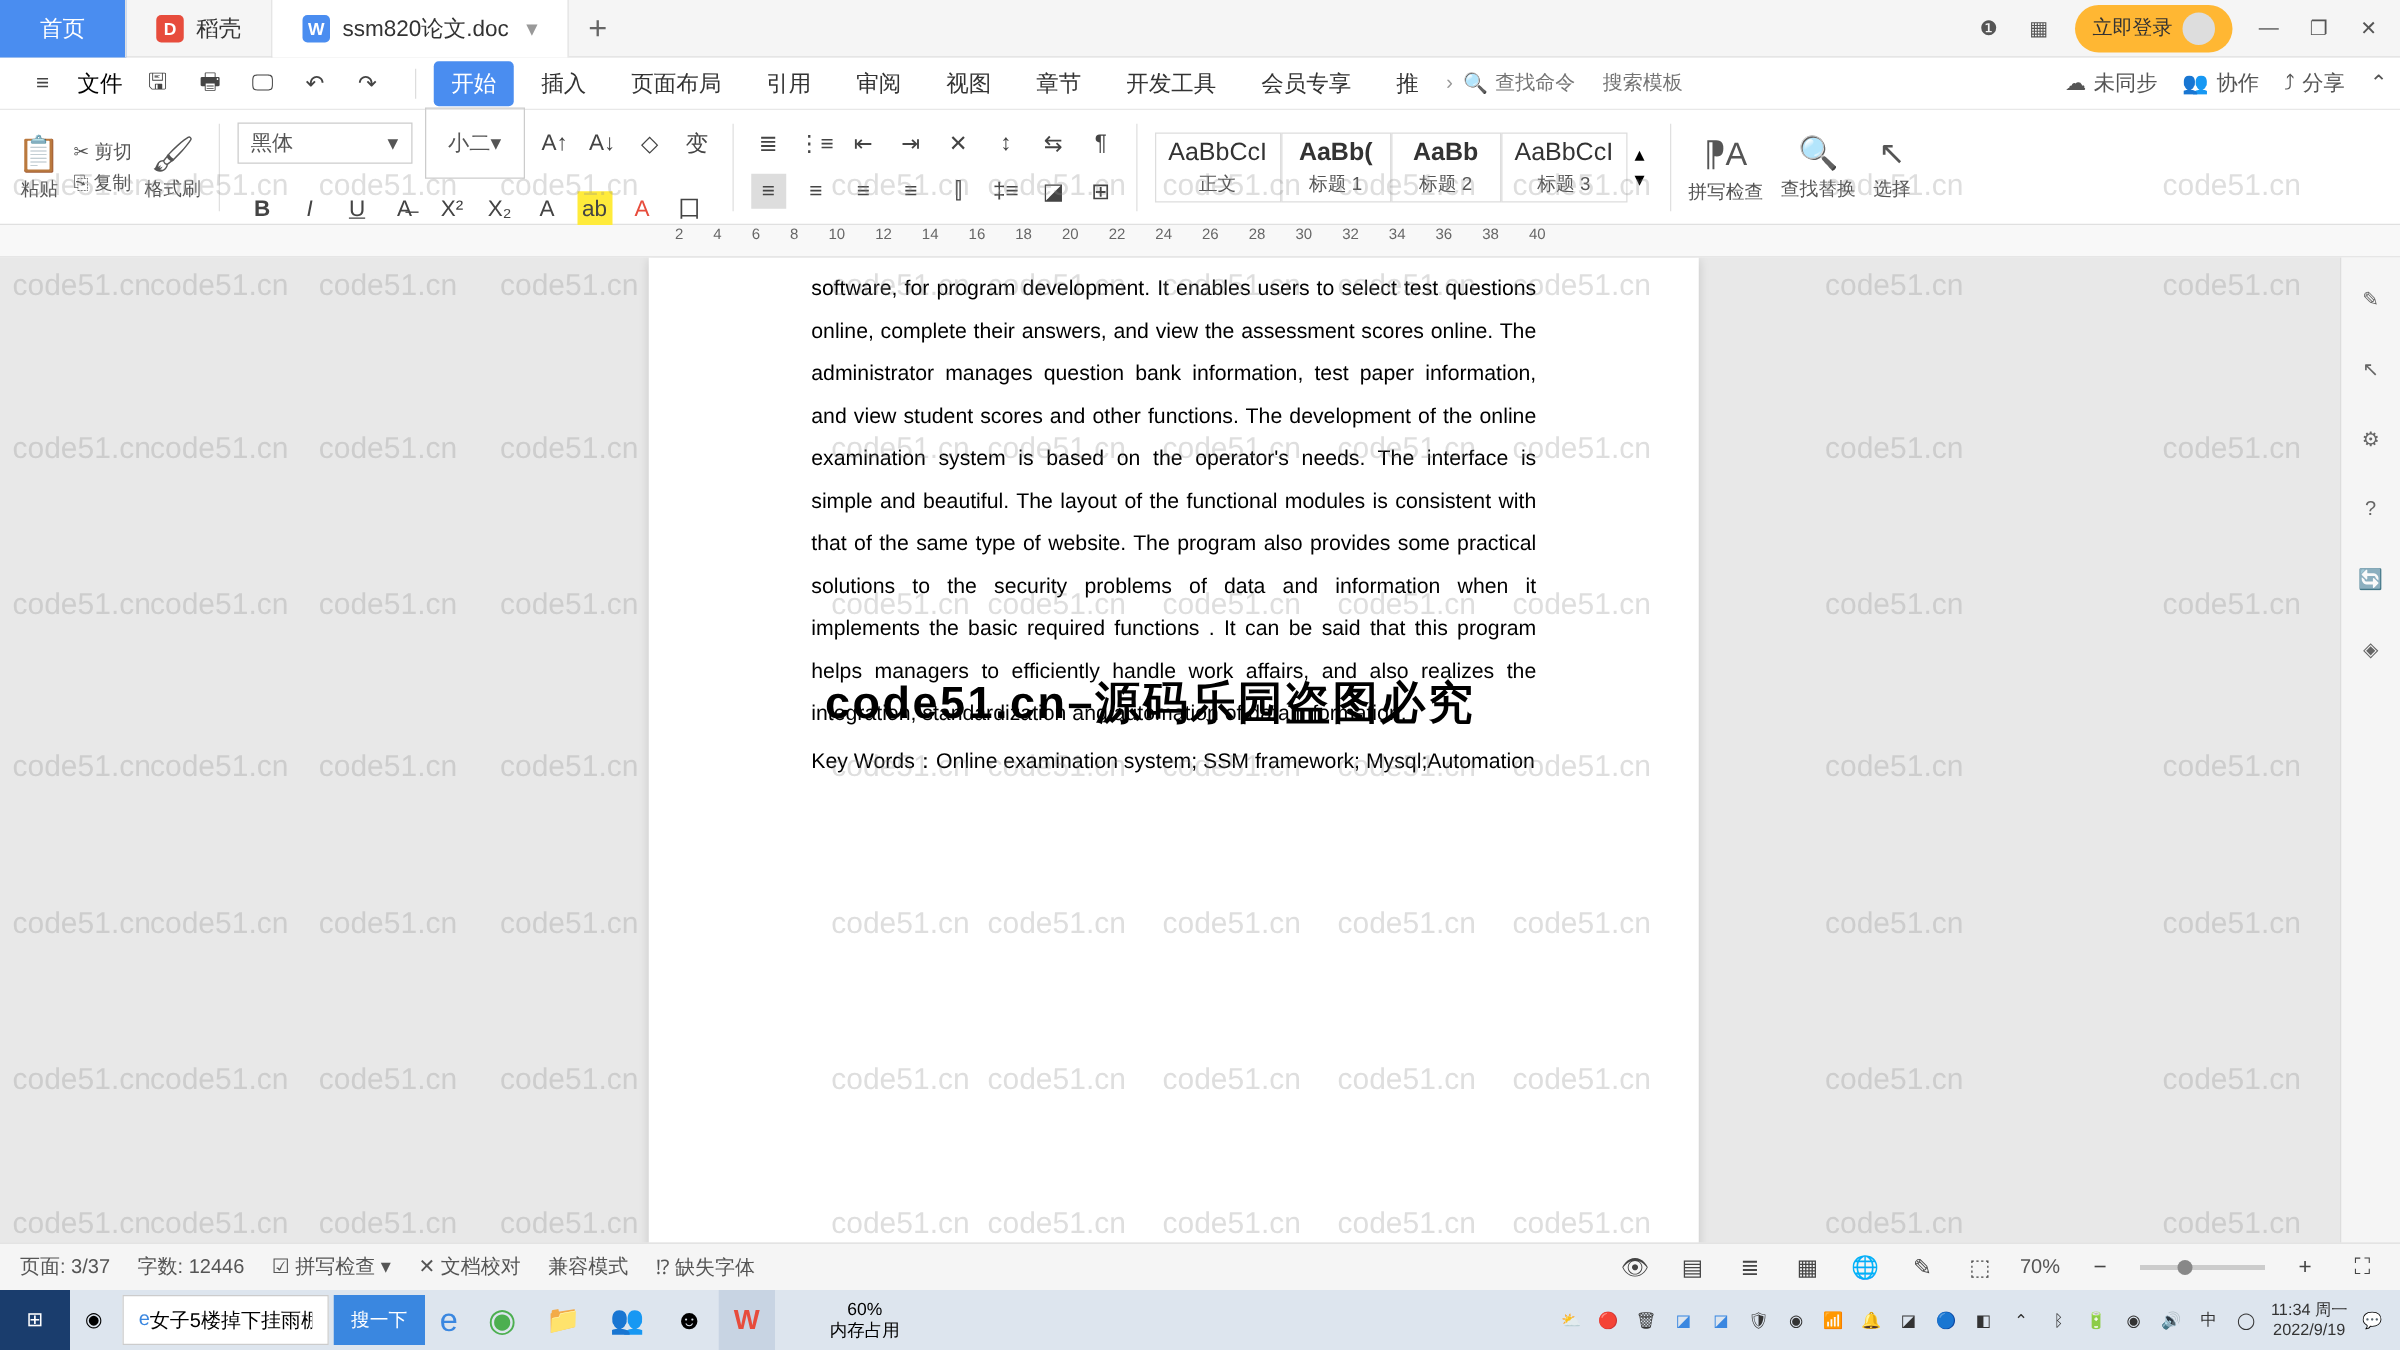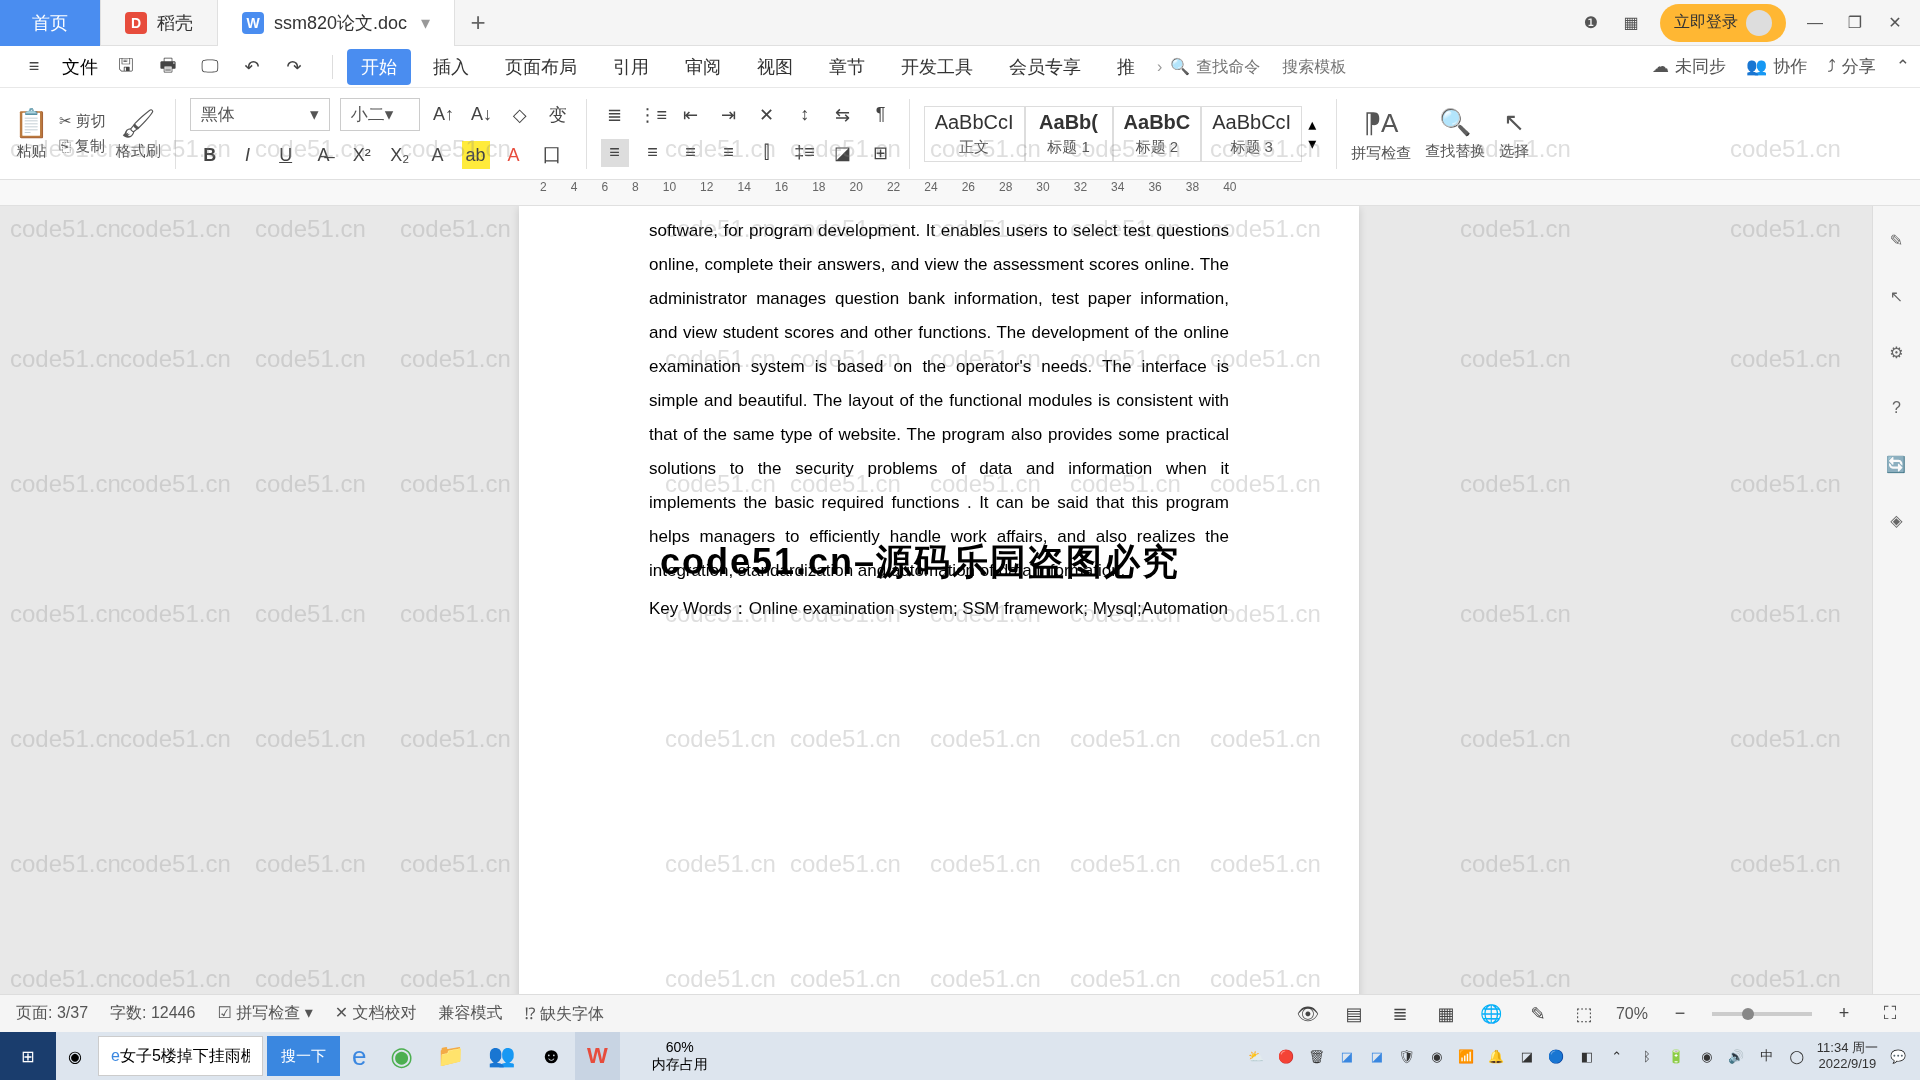--- a/index.html
+++ b/index.html
@@ -26,21 +26,21 @@
 .menubar-right .item { display: flex; align-items: center; gap: 6px; cursor: pointer; }
 .search-box { display: flex; align-items: center; gap: 6px; color: #999; }
 .search-box input { border: none; outline: none; font-size: 16px; color: #999; width: 80px; }
 
 .ribbon { height: 92px; display: flex; align-items: center; padding: 0 14px; gap: 14px; border-bottom: 1px solid #e0e0e0; }
 .ribbon-group { display: flex; flex-direction: column; align-items: center; gap: 4px; font-size: 15px; color: #555; }
 .ribbon-group-row { display: flex; gap: 10px; align-items: center; }
 .ribbon-sep { width: 1px; height: 70px; background: #e0e0e0; }
 .paste-btn { display: flex; flex-direction: column; align-items: center; gap: 2px; cursor: pointer; }
 .font-select { border: 1px solid #ccc; padding: 4px 10px; font-size: 17px; min-width: 140px; display: flex; justify-content: space-between; align-items: center; }
-.size-select { border: 1px solid #ccc; padding: 4px 10px; font-size: 17px; min-width: 80px; display: flex; justify-content: flex-start; align-items: center; }
+.size-select { border: 1px solid #ccc; padding: 16px 10px; font-size: 17px; min-width: 80px; display: flex; justify-content: center; align-items: center; }
 .fmt-btn { width: 28px; height: 28px; display: flex; align-items: center; justify-content: center; cursor: pointer; font-size: 18px; color: #444; }
 .style-gallery { display: flex; gap: 0; }
 .style-item { border: 1px solid #ddd; padding: 4px 10px; display: flex; flex-direction: column; align-items: center; min-width: 88px; cursor: pointer; }
 .style-preview { font-size: 20px; color: #333; }
 .style-name { font-size: 15px; color: #555; margin-top: 4px; }
 
 .ruler { height: 26px; background: #f8f8f8; border-bottom: 1px solid #e0e0e0; position: relative; font-size: 12px; color: #666; }
 .ruler-marks { position: absolute; left: 540px; display: flex; gap: 24px; }
 
 .workspace { position: absolute; top: 206px; bottom: 48px; left: 0; right: 48px; background: #e8e8e8; overflow: hidden; }
@@ -216,21 +216,21 @@
   <div class="style-gallery">
     <div class="style-item">
         <span class="style-preview">AaBbCcI</span>
         <span class="style-name">正文</span>
       </div>
     <div class="style-item">
         <span class="style-preview" style="font-weight:bold;text-align:right;">AaBb(</span>
         <span class="style-name">标题 1</span>
       </div>
     <div class="style-item">
-        <span class="style-preview" style="font-weight:bold;">AaBbC</span>
+        <span class="style-preview" style="font-weight:bold;">AaBb</span>
         <span class="style-name">标题 2</span>
       </div>
     <div class="style-item">
         <span class="style-preview">AaBbCcI</span>
         <span class="style-name">标题 3</span>
       </div>
     <div style="display:flex;flex-direction:column;justify-content:center;padding:0 6px;">
       <span>▴</span>
       <span>▾</span>
     </div>
@@ -329,21 +329,21 @@
     <span style="color:#3a87e0;">e</span>
     <input value="女子5楼掉下挂雨棚" style="">
   </div>
   <div class="task-search-btn">搜一下</div>
   <div class="task-item" style="color:#3a87e0;font-size:26px;">e</div>
   <div class="task-item" style="color:#4caf50;font-size:26px;">◉</div>
   <div class="task-item" style="font-size:22px;">📁</div>
   <div class="task-item" style="font-size:22px;">👥</div>
   <div class="task-item" style="font-size:22px;">☻</div>
   <div class="task-item active" style="color:#e74c3c;font-size:22px;font-weight:bold;">W</div>
-  <div style="margin-left:32px;text-align:center;font-size:14px;line-height:1.2;">
+  <div style="margin-left:44px;text-align:center;font-size:14px;line-height:1.2;">
     <div>60%</div>
     <div>内存占用</div>
   </div>
   <div class="tray">
     <span class="tray-icon">⛅</span>
     <span class="tray-icon">🔴</span>
     <span class="tray-icon">🗑</span>
     <span class="tray-icon" style="color:#3a87e0;">◪</span>
     <span class="tray-icon" style="color:#3a87e0;">◪</span>
     <span class="tray-icon">🛡</span>

